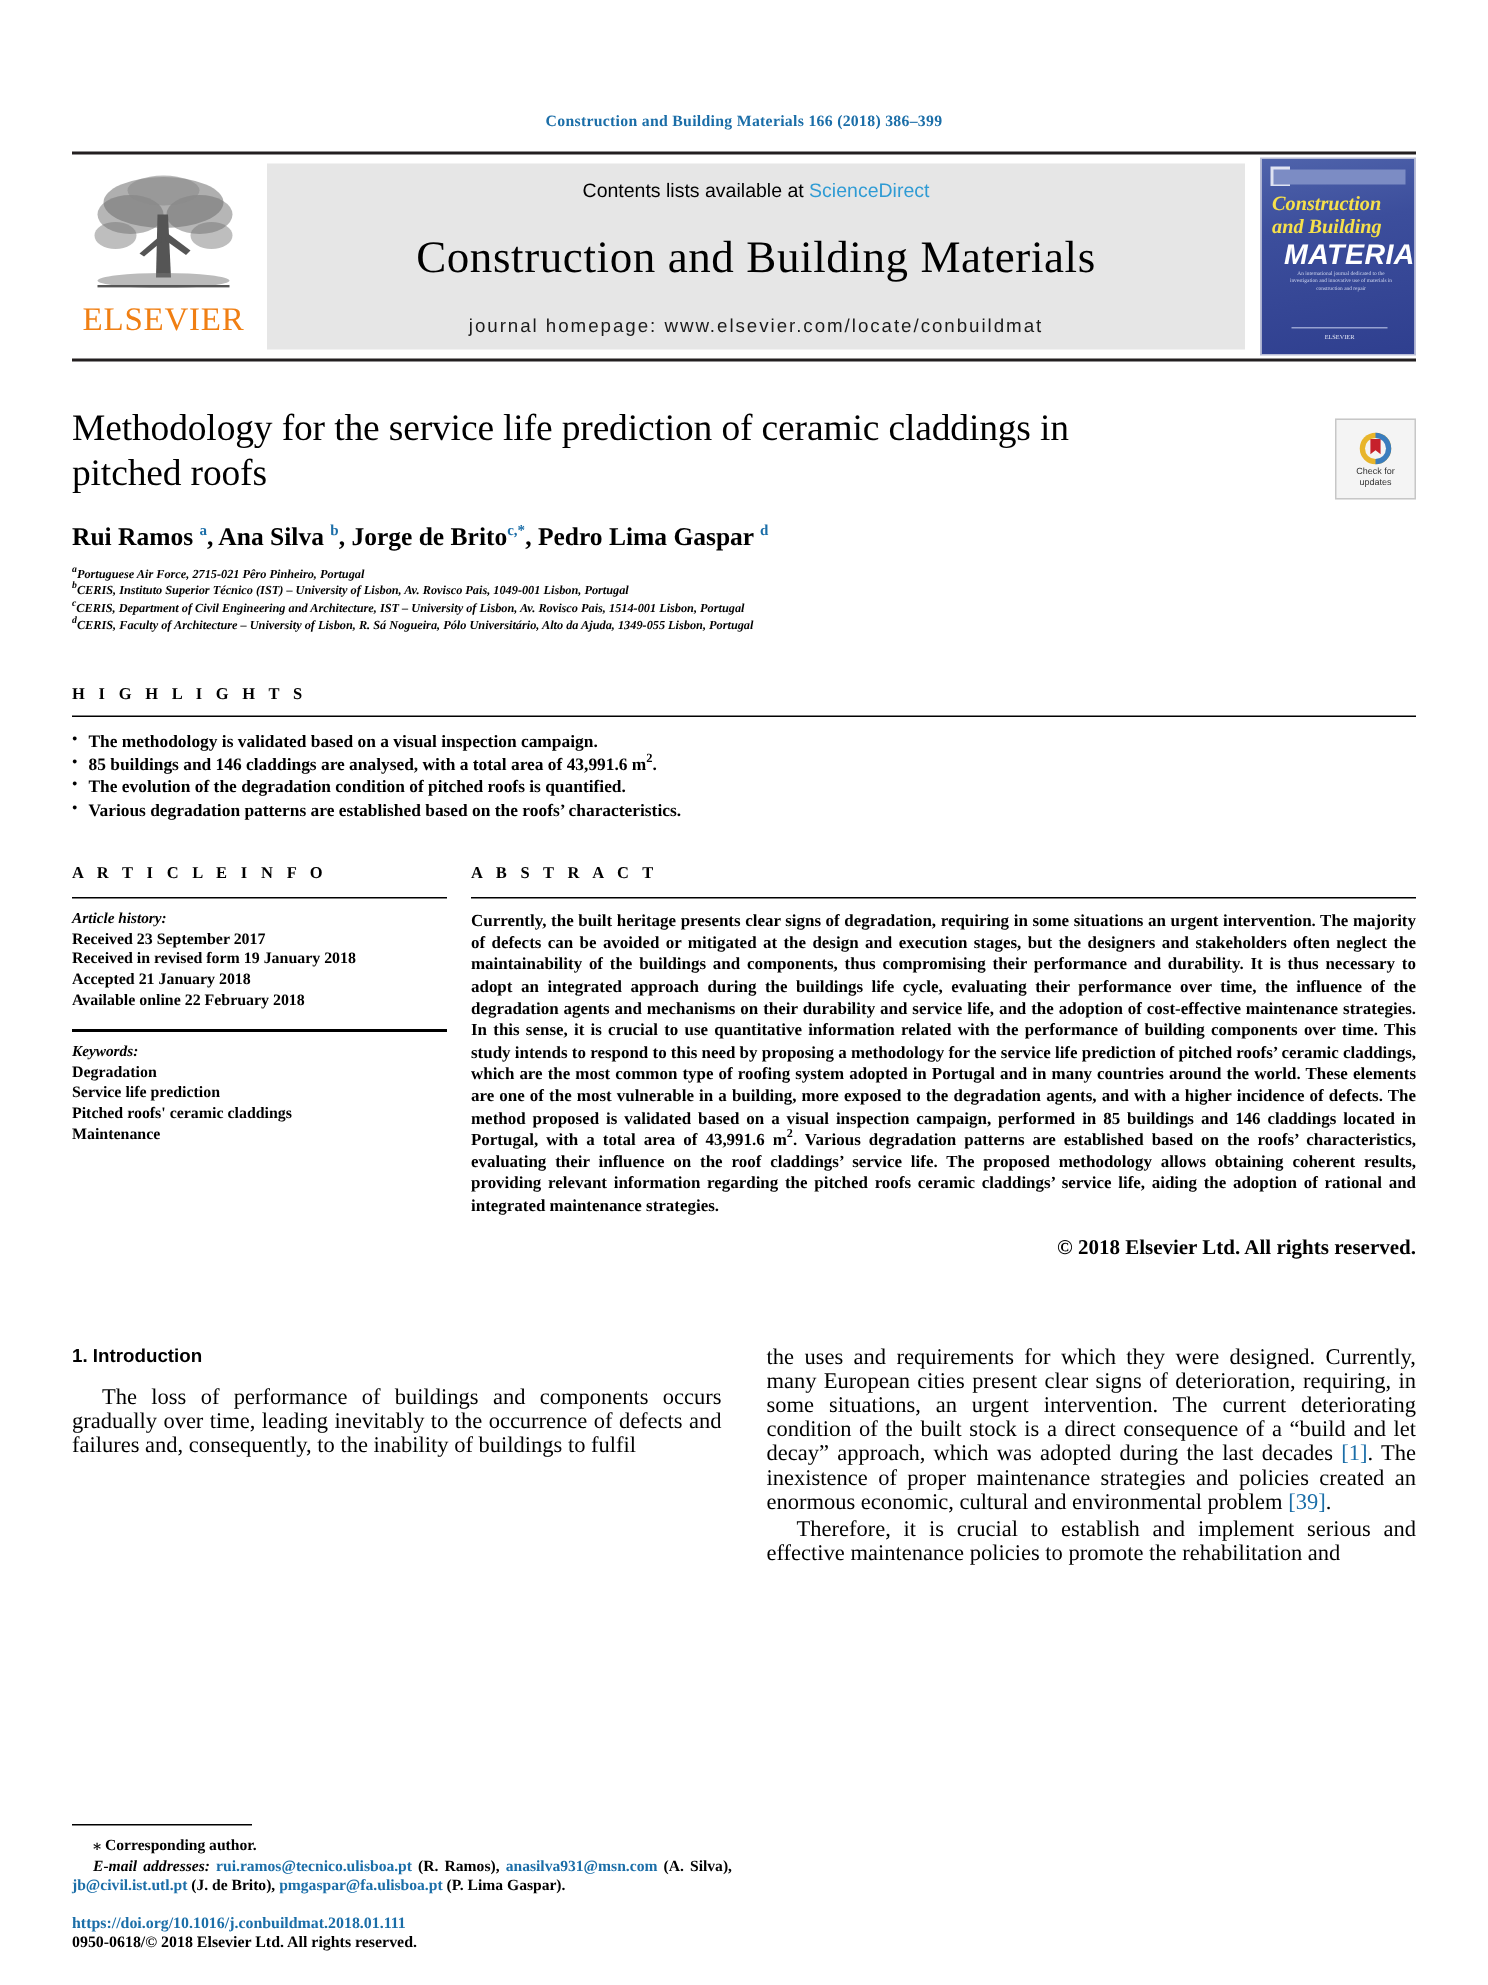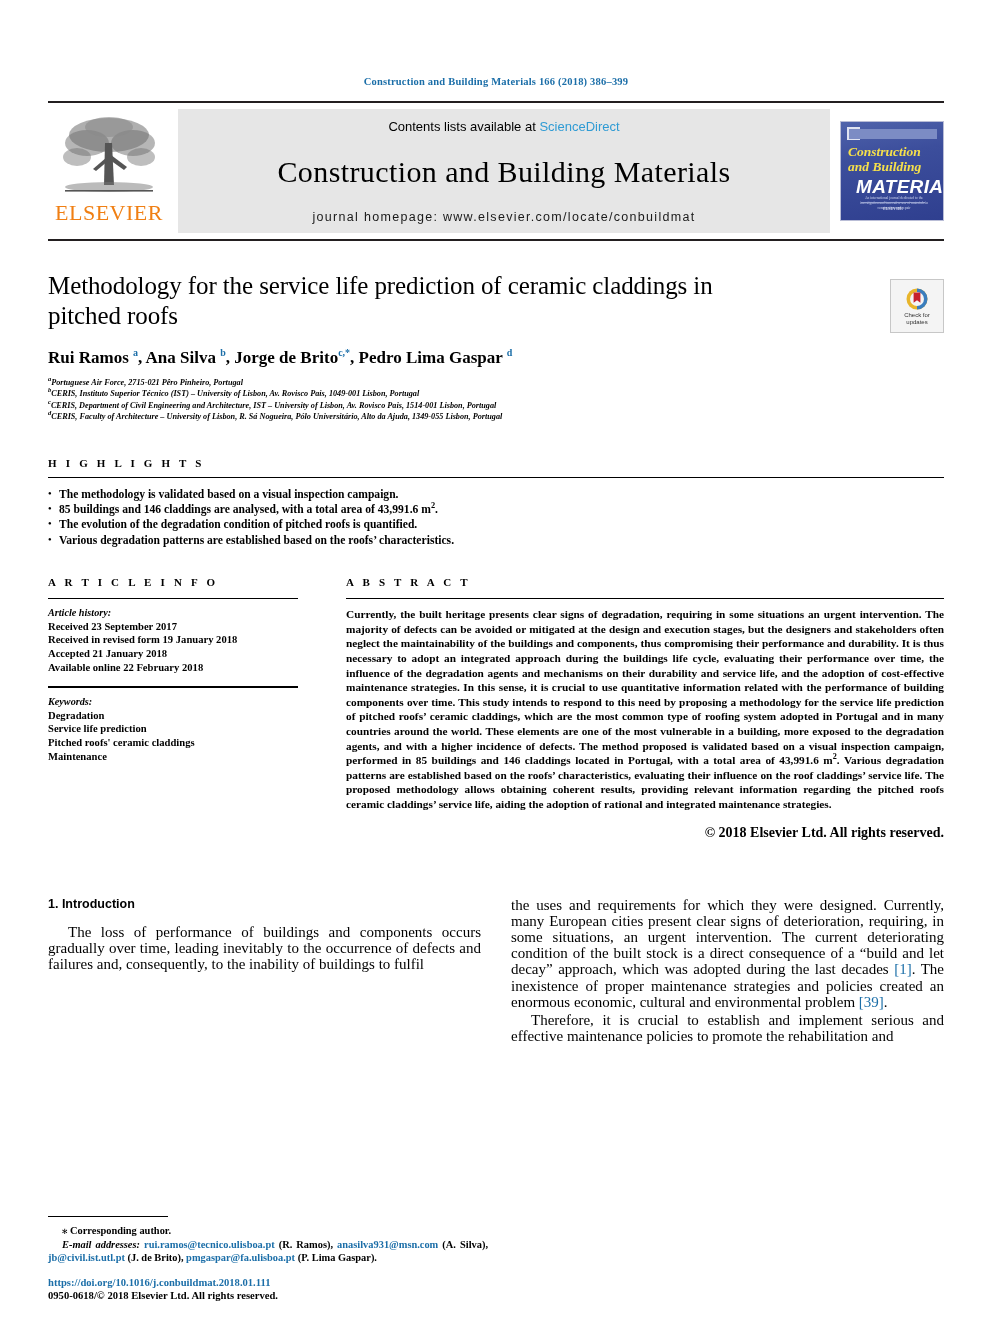--- a/index.html
+++ b/index.html
@@ -92,21 +92,21 @@
   .homepage-line {
     font-family: "Liberation Sans", sans-serif;
     font-size: 12.5px;
     letter-spacing: 1.3px;
     color: #1a1a1a;
   }
   .cover {
     flex: 0 0 104px;
     width: 104px;
     align-self: center;
-    height: 100px;
+    height: 132px;
     position: relative;
   }
   .cover-inner {
     position: absolute;
     inset: 0;
     background: linear-gradient(170deg, #4f63ab 0%, #3c4e9c 35%, #2f3f8f 100%);
     border: 1px solid #b9bdd6;
     box-sizing: border-box;
     overflow: hidden;
   }
@@ -254,21 +254,21 @@
     font-size: 6px;
   }
 
   
   .info-abstract {
     margin-top: 28px;
     display: flex;
     gap: 16px;
   }
   .col-info { flex: 0 0 250px; }
-  .col-abstract { flex: 1 1 auto; margin-left: 32px; }
+  .col-abstract { flex: 1 1 auto; }
 
   .info-rule-top { margin-top: 10px; border-top: 1px solid #000; }
   .info-group { margin-top: 7px; }
   .info-label {
     font-style: italic;
     font-weight: bold;
     font-size: 10.2px;
     line-height: 13.6px;
   }
   .info-line {

